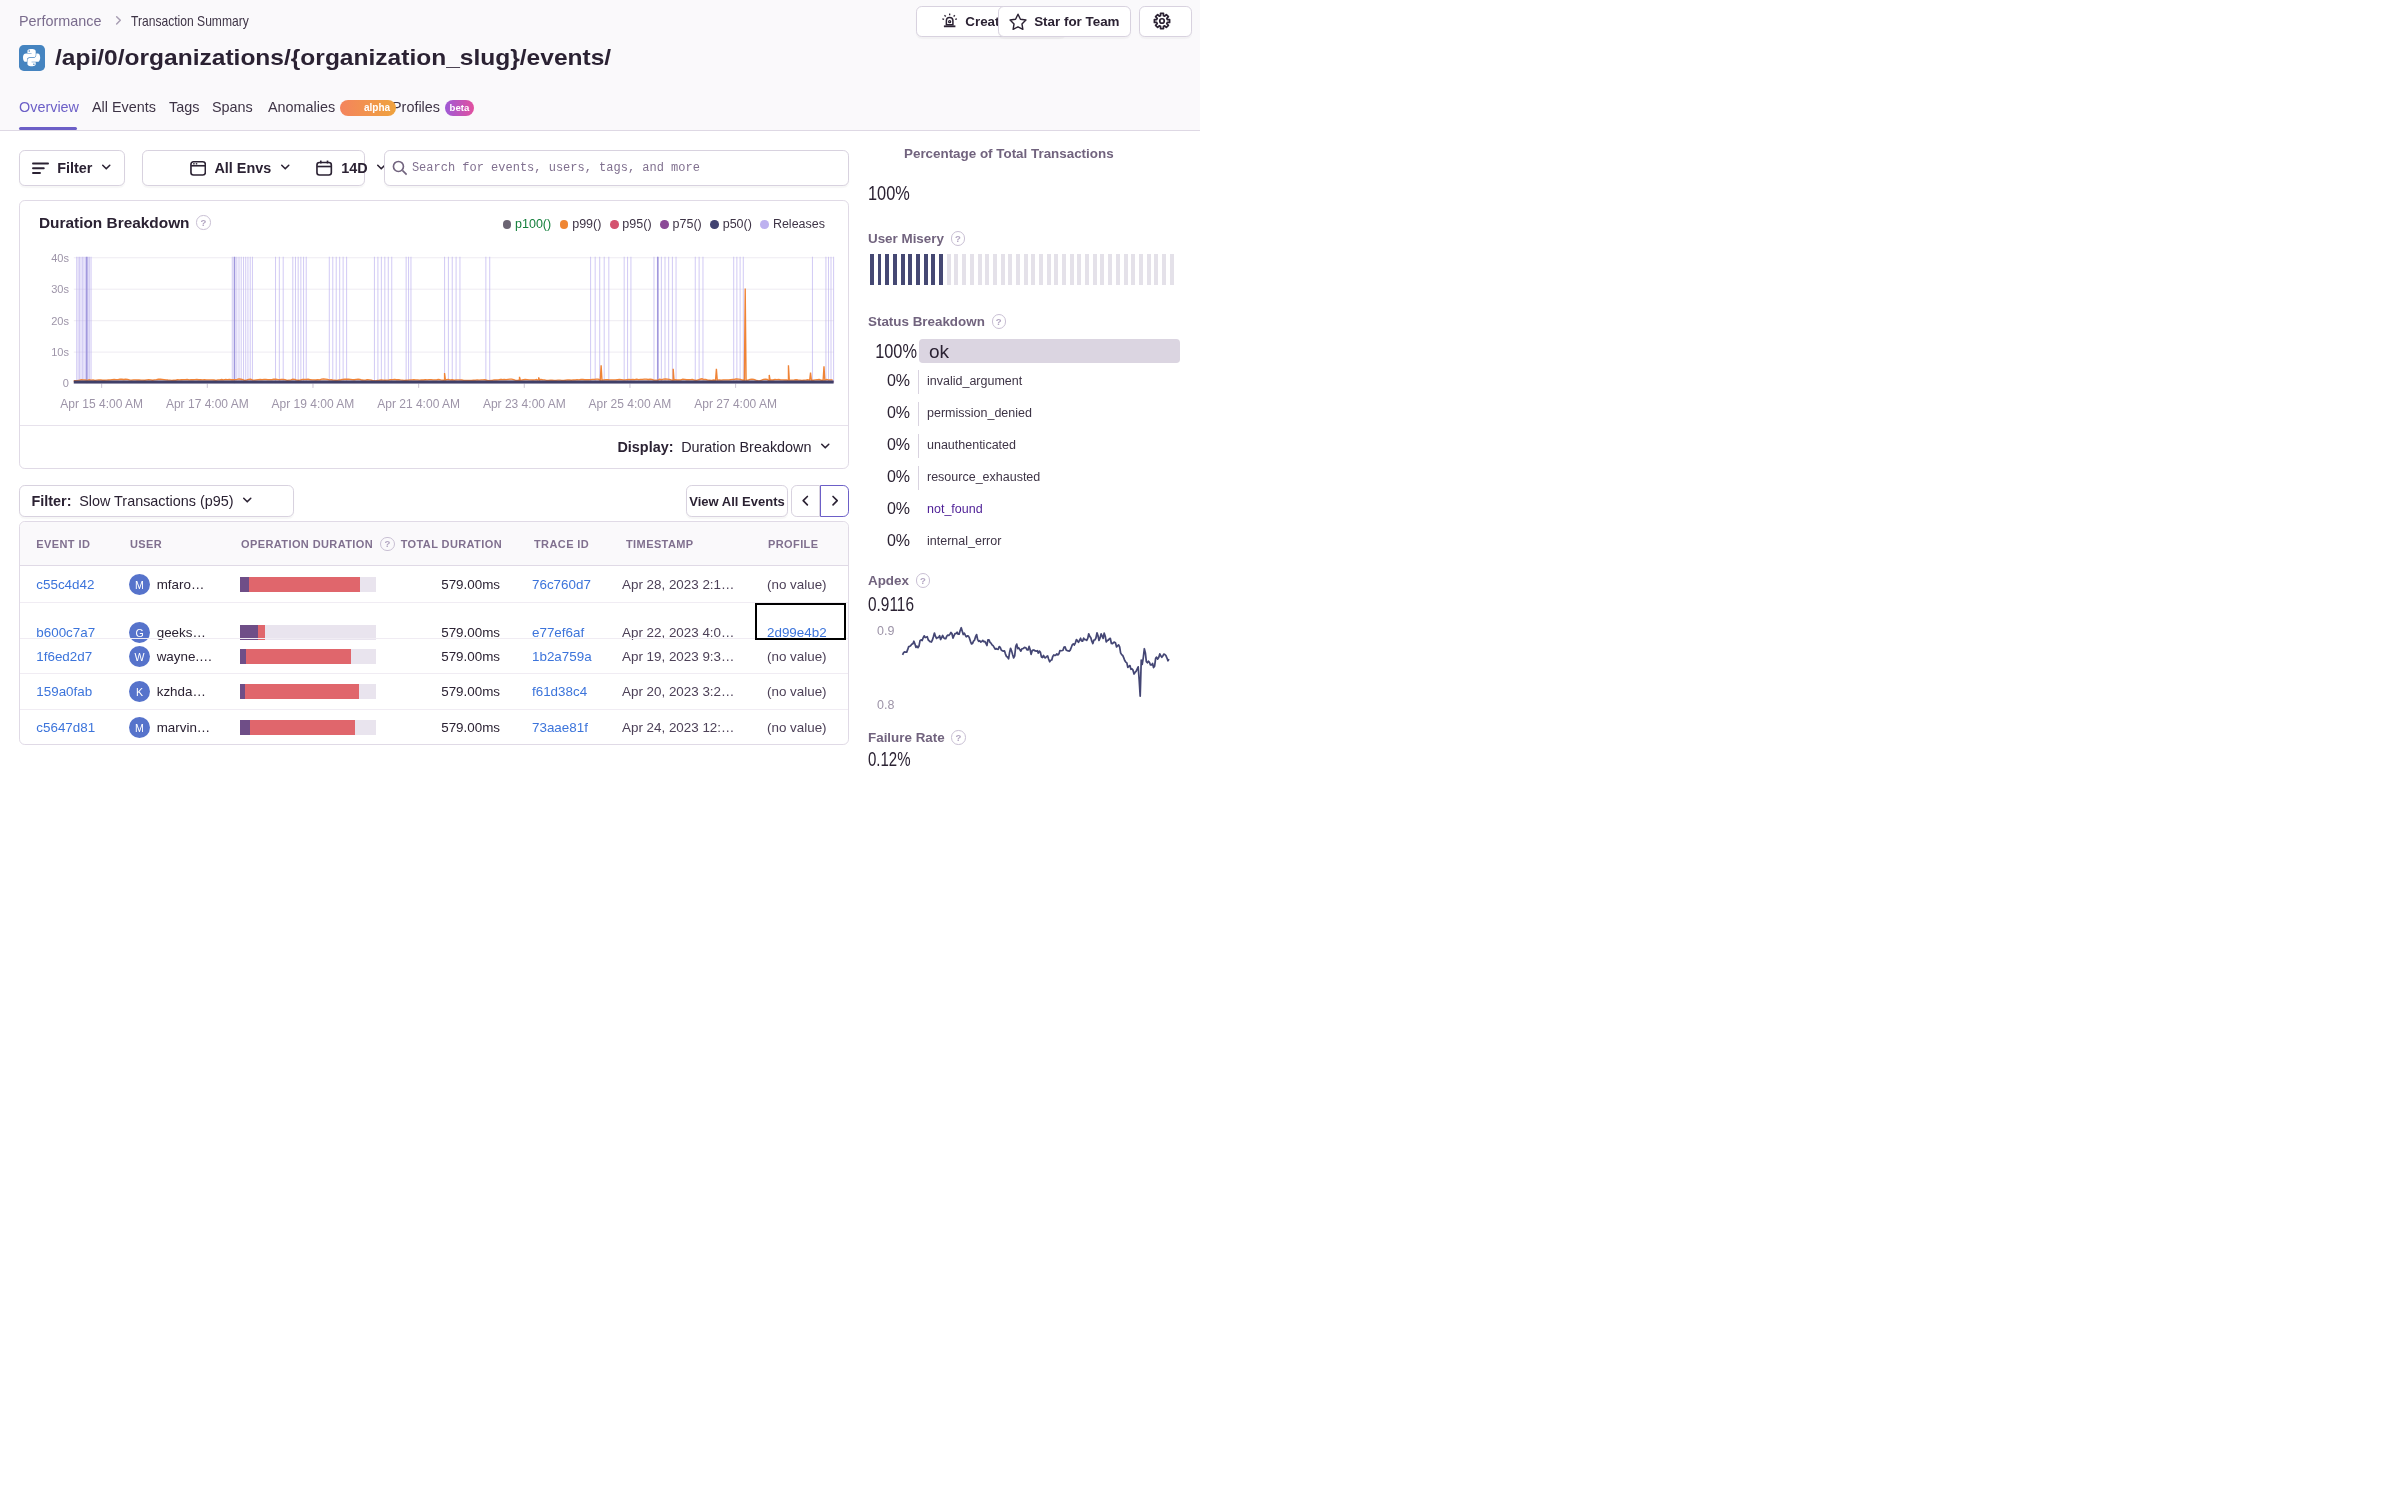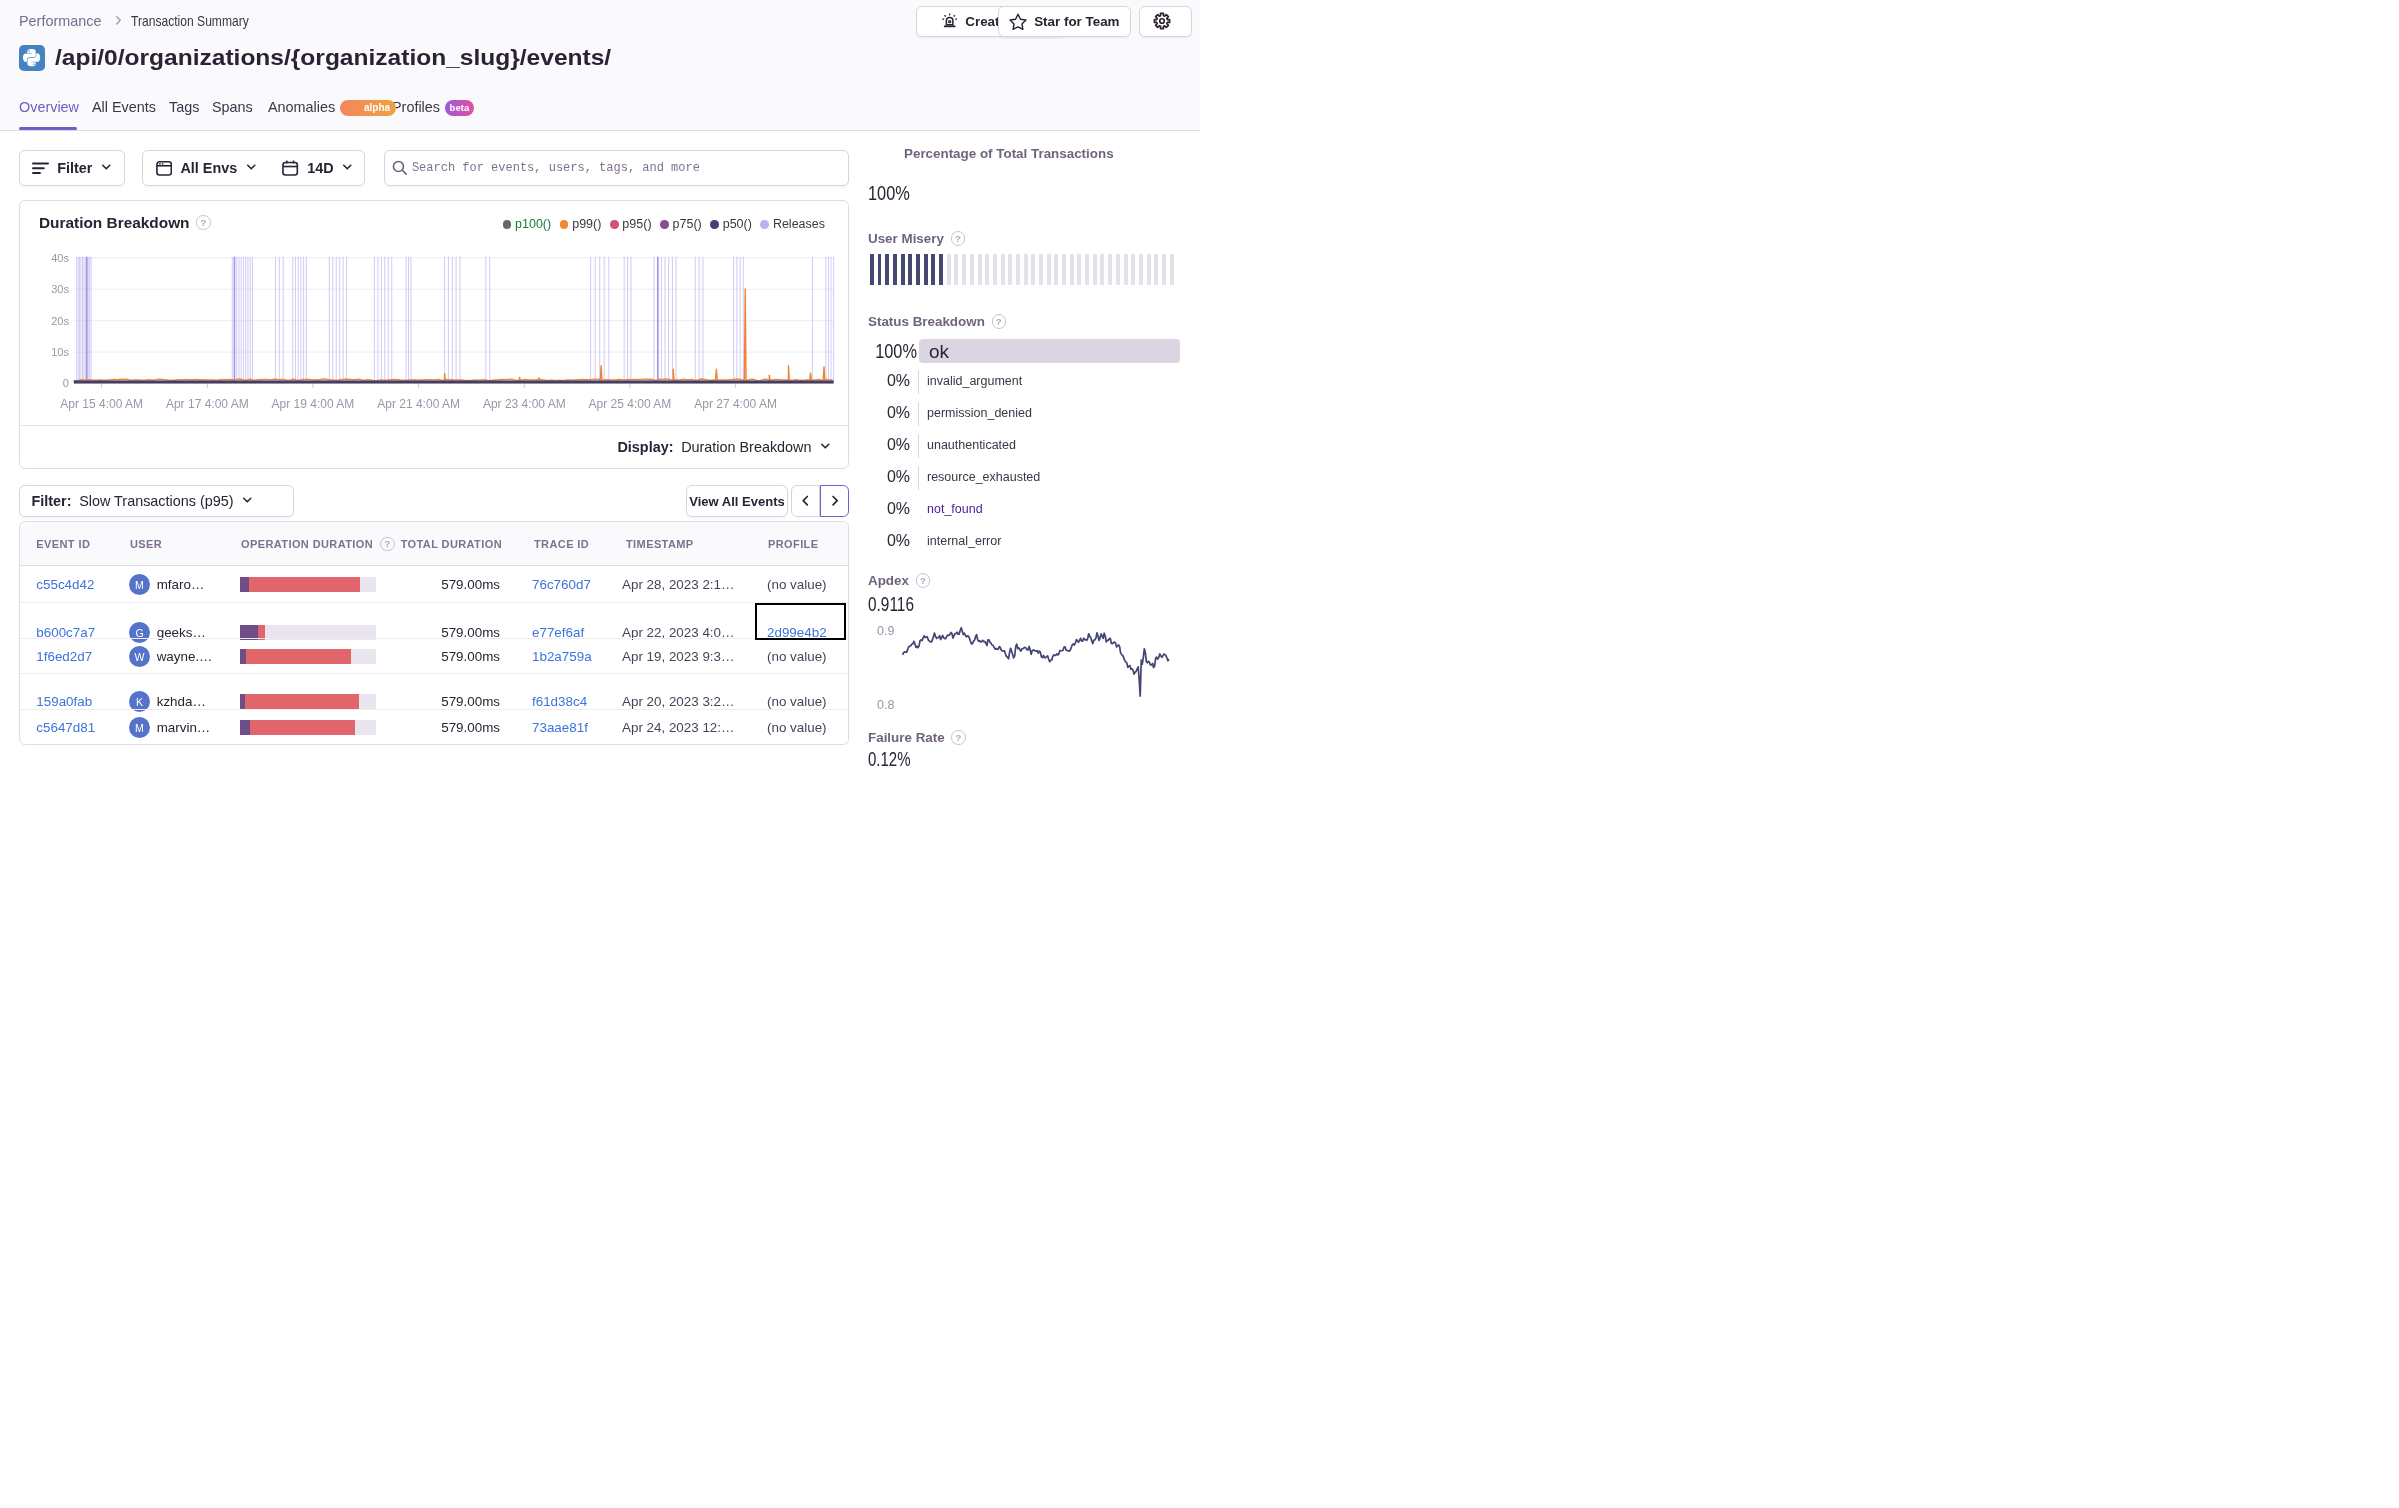--- a/index.html
+++ b/index.html
@@ -18,21 +18,21 @@
 #tabs { position:absolute; left:19px; top:99px; display:flex; font-size:14.4px; color:#3E3446; }
 .tab { margin-right:0; display:flex; align-items:flex-start; }
 .tab.active { color:#6C5FC7; }
 #tab-underline { position:absolute; left:19px; top:127px; width:58px; height:2.9px; background:#6C5FC7; border-radius:1.9px; }
 .badge { display:inline-block; height:16.3px; line-height:16.3px; border-radius:8.6px; color:#fff; font-size:10px; font-weight:bold; padding:0 5.8px; margin-left:4.8px; position:relative; top:1px; }
 .badge.alpha { background:linear-gradient(90deg,#F4845D,#EFA33D);padding-left:24px; }
 .badge.beta  { background:linear-gradient(90deg,#9E5AD6,#E2509F); padding:0 4.8px; font-size:9.6px; }
 
 .ctl { position:absolute; background:#fff; border:1px solid #D8D2DF; border-radius:5.8px; box-shadow:0 1.9px 1px rgba(50,40,60,0.04); display:flex; align-items:center; }
 #filterbtn { left:19px; top:150px; width:106px; height:36px; padding:0 11.5px; }
-#envdate { left:142px; top:150px; width:223px; height:36px; }
+#envdate { left:142px; top:150px; width:223px; height:36px;padding-left:34px; }
 #envdate .seg { display:flex; align-items:center; height:100%; padding:0 12.5px; white-space:nowrap; }
 #envdate .div { width:1px; height:22px; background:#E4DFE9; }
 #searchbox { left:384px; top:150px; width:465px; height:36px; padding:0 6.7px; }
 #searchbox .ph { font-family:"Liberation Mono", monospace; font-size:12px; color:#80708F; margin-left:4.8px; letter-spacing:0px; }
 .cbold { font-size:14.4px; font-weight:bold; color:#2B2233; }
 .chev { margin-left:7.7px; }
 
 #chartcard { position:absolute; left:19px; top:200px; width:830px; height:269px; background:#fff; border:1px solid #E0DAE6; border-radius:5.8px; }
 #charttitle { position:absolute; left:19px; top:12.5px; font-size:15.4px; font-weight:bold; color:#2B2233; display:flex; align-items:center; }
 #legend { position:absolute; right:23px; top:16.3px; display:flex; align-items:center; font-size:12.5px; color:#3E3446; }
@@ -399,21 +399,21 @@
         <a class="lnk">1b2a759a</a>
       </div>
 <div class="cell" style="left:602px;">
         <span class="gray">Apr 19, 2023 9:3…</span>
       </div>
 <div class="cell" style="left:747px;">
         <span class="gray">(no value)</span>
       </div>
 </div>
 <div class="rborder" style="top:116px;"></div>
-<div class="row" style="top:161px;text-decoration:underline;">
+<div class="row" style="top:151px;text-decoration:underline;">
 <div class="cell" style="left:16.3px;">
         <a class="lnk">159a0fab</a>
       </div>
 <div class="cell" style="left:109px;">
         <span class="avatar">K</span>
         <span class="uname">kzhda…</span>
       </div>
 <div class="cell" style="left:220px;">
         <div class="bar">
           <div class="seg" style="left:0;width:4.5px;background:#6F4E87;"></div>

